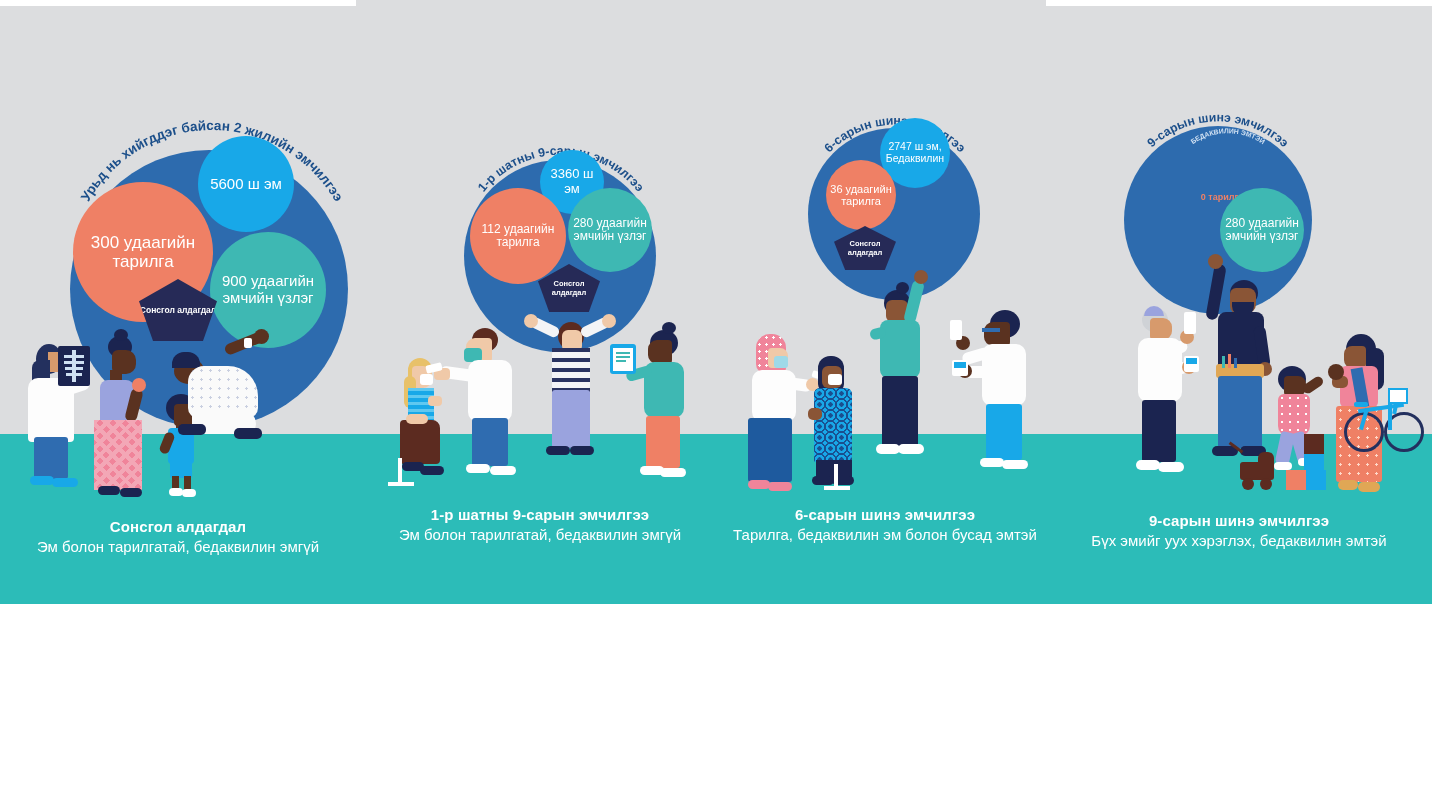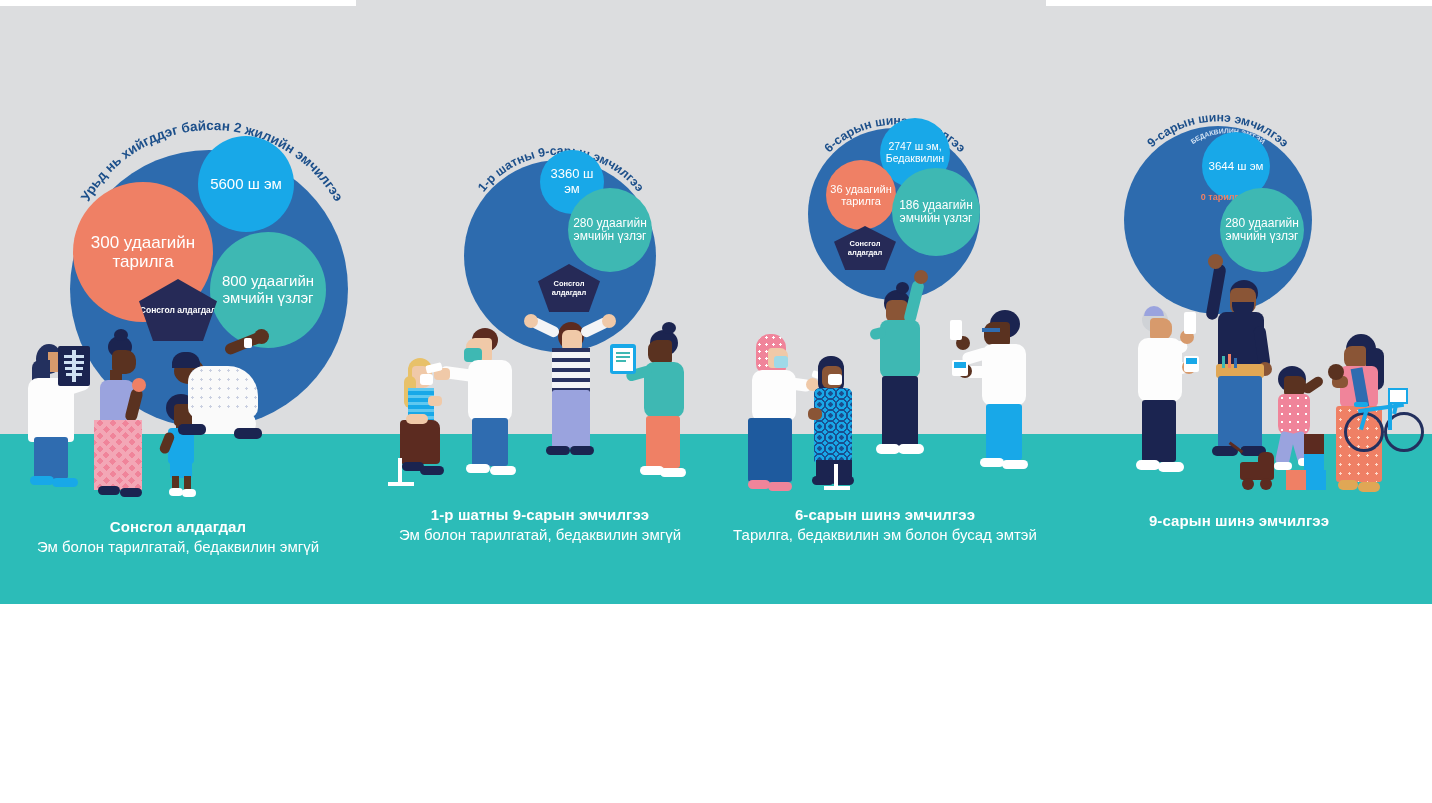--- a/index.html
+++ b/index.html
@@ -77,21 +77,21 @@
 
       <svg class="arch" viewBox="0 0 290 290">
         <defs>
             <path id="arc1" d="M 6,170 A 142,142 0 0 1 290,170"></path>
           </defs>
         <text font-size="13.5"><textPath href="#arc1" startOffset="50%" text-anchor="middle">Урьд нь хийгддэг байсан 2 жилийн эмчилгээ</textPath></text>
       </svg>
 
       <div class="bub med" style="left:134px;top:34px;width:96px;height:96px;font-size:15px;">5600 ш эм</div>
       <div class="bub pill" style="left:9px;top:80px;width:140px;height:140px;font-size:17px;">300 удаагийн тарилга</div>
-      <div class="bub visit" style="left:146px;top:130px;width:116px;height:116px;font-size:15px;">800 удаагийн эмчийн үзлэг</div>
+      <div class="bub visit" style="left:146px;top:130px;width:116px;height:116px;font-size:15px;">900 удаагийн эмчийн үзлэг</div>
       <div class="penta" style="left:75px;top:177px;width:78px;height:62px;font-size:8.5px;">Сонсгол алдагдал</div>
     </div>
 
     <div class="fig" style="left:14px;top:336px;width:76px;height:156px;">
       <div class="sh navy r" style="left:22px;top:2px;width:26px;height:30px;"></div>
       <div class="sh skin-t" style="left:34px;top:10px;width:18px;height:20px;border-radius:0 8px 8px 0;"></div>
       <div class="sh navy" style="left:18px;top:18px;width:18px;height:40px;border-radius:8px 0 0 6px;"></div>
       <div class="sh coat" style="left:14px;top:36px;width:46px;height:64px;border-radius:10px 10px 4px 4px;"></div>
       <div class="sh coat" style="left:40px;top:40px;width:36px;height:12px;border-radius:6px;transform:rotate(-18deg);"></div>
       <div class="sh skin-t" style="left:56px;top:30px;width:14px;height:12px;border-radius:4px;"></div>
@@ -162,20 +162,21 @@
       <div class="bigcircle" style="left:4px;top:38px;width:192px;height:192px;"></div>
 
       <svg class="arch" viewBox="0 0 202 202">
         <defs>
             <path id="arc2" d="M 2,132 A 99,99 0 0 1 200,132"></path>
           </defs>
         <text font-size="12.5"><textPath href="#arc2" startOffset="50%" text-anchor="middle">1-р шатны 9-сарын эмчилгээ</textPath></text>
       </svg>
 
       <div class="bub med" style="left:80px;top:28px;width:64px;height:64px;font-size:13px;">3360 ш эм</div>
+      <div class="bub pill" style="left:10px;top:66px;width:96px;height:96px;font-size:12px;">112 удаагийн тарилга</div>
       <div class="bub visit" style="left:108px;top:66px;width:84px;height:84px;font-size:12px;">280 удаагийн эмчийн үзлэг</div>
       <div class="penta" style="left:78px;top:142px;width:62px;height:48px;font-size:7.5px;">Сонсгол алдагдал</div>
     </div>
 
     <div class="fig" style="left:38px;top:358px;width:56px;height:124px;">
       <div class="sh" style="left:14px;top:0px;width:24px;height:26px;background:#e8c169;border-radius:12px 12px 8px 8px;"></div>
       <div class="sh skin-l" style="left:18px;top:8px;width:20px;height:22px;border-radius:4px 9px 9px 4px;"></div>
       <div class="sh white" style="left:26px;top:16px;width:13px;height:11px;border-radius:3px;"></div>
       <div class="sh" style="left:10px;top:18px;width:12px;height:32px;background:#e8c169;border-radius:6px;"></div>
       <div class="sh lblue" style="left:14px;top:30px;width:26px;height:36px;border-radius:4px;"></div>
@@ -250,21 +251,20 @@
 
       <svg class="arch" viewBox="0 0 186 186">
         <defs>
             <path id="arc3" d="M 2,120 A 91,91 0 0 1 184,120"></path>
           </defs>
         <text font-size="12.5"><textPath href="#arc3" startOffset="50%" text-anchor="middle">6-сарын шинэ эмчилгээ</textPath></text>
       </svg>
 
       <div class="bub med" style="left:78px;top:22px;width:70px;height:70px;font-size:10.5px;">2747 ш эм, Бедаквилин</div>
       <div class="bub pill" style="left:24px;top:64px;width:70px;height:70px;font-size:11px;">36 удаагийн тарилга</div>
-      <div class="bub visit" style="left:90px;top:72px;width:88px;height:88px;font-size:12px;">186 удаагийн эмчийн үзлэг</div>
       <div class="penta" style="left:32px;top:130px;width:62px;height:44px;font-size:7.5px;">Сонсгол алдагдал</div>
     </div>
 
     <div class="fig" style="left:14px;top:334px;width:66px;height:162px;">
       <div class="sh" style="left:18px;top:0px;width:30px;height:40px;background:#f0849a;border-radius:14px 14px 6px 10px;"></div>
       <div class="sh" style="left:18px;top:0px;width:30px;height:40px;border-radius:14px 14px 6px 10px;
           background:radial-gradient(#ffffff 1.1px,transparent 1.3px) 0 0/7px 7px;"></div>
       <div class="sh skin-l" style="left:30px;top:14px;width:20px;height:20px;border-radius:4px 8px 8px 4px;"></div>
       <div class="sh" style="left:36px;top:22px;width:14px;height:12px;background:#9ed9e8;border-radius:3px;"></div>
       <div class="sh coat" style="left:14px;top:36px;width:44px;height:52px;border-radius:10px;"></div>
@@ -340,21 +340,20 @@
           </defs>
         <text font-size="12.5"><textPath href="#arc4" startOffset="50%" text-anchor="middle">9-сарын шинэ эмчилгээ</textPath></text>
       </svg>
       <svg class="arch archsmall" viewBox="0 0 200 200">
         <defs>
             <path id="arc4b" d="M 48,102 A 62,62 0 0 1 172,102"></path>
           </defs>
         <text font-size="7"><textPath href="#arc4b" startOffset="50%" text-anchor="middle">БЕДАКВИЛИН ЭМТЭЙ</textPath></text>
       </svg>
 
-      <div class="bub med" style="left:84px;top:38px;width:68px;height:68px;font-size:11.5px;">3644 ш эм</div>
       <div class="zero" style="left:76px;top:98px;width:56px;font-size:9px;">0 тарилга</div>
       <div class="bub visit" style="left:102px;top:94px;width:84px;height:84px;font-size:12px;">280 удаагийн эмчийн үзлэг</div>
     </div>
 
     <div class="fig" style="left:76px;top:302px;width:66px;height:176px;">
       <div class="sh grey r" style="left:20px;top:0px;width:26px;height:24px;"></div>
       <div class="sh purple" style="left:22px;top:-2px;width:20px;height:10px;border-radius:10px 10px 0 0;"></div>
       <div class="sh skin-t" style="left:28px;top:10px;width:22px;height:22px;border-radius:4px 9px 9px 4px;"></div>
       <div class="sh coat" style="left:16px;top:30px;width:44px;height:64px;border-radius:10px;"></div>
       <div class="sh coat" style="left:38px;top:36px;width:28px;height:12px;border-radius:6px;transform:rotate(-24deg);"></div>
@@ -436,16 +435,17 @@
     </div>
     <div class="fig" style="left:248px;top:428px;width:44px;height:56px;">
       <div class="sh brown" style="left:10px;top:0px;width:20px;height:20px;"></div>
       <div class="sh lblue" style="left:10px;top:20px;width:20px;height:20px;"></div>
       <div class="sh salmon" style="left:-8px;top:36px;width:20px;height:20px;"></div>
       <div class="sh lblue" style="left:12px;top:36px;width:20px;height:20px;"></div>
     </div>
 
     <div class="caption" style="left:0px;top:506px;width:386px;">
       <div class="t1">9-сарын шинэ эмчилгээ</div>
+      <div class="t2">Бүх эмийг уух хэрэглэх, бедаквилин эмтэй</div>
     </div>
   </div>
 
 </div>
 
 </body></html>

